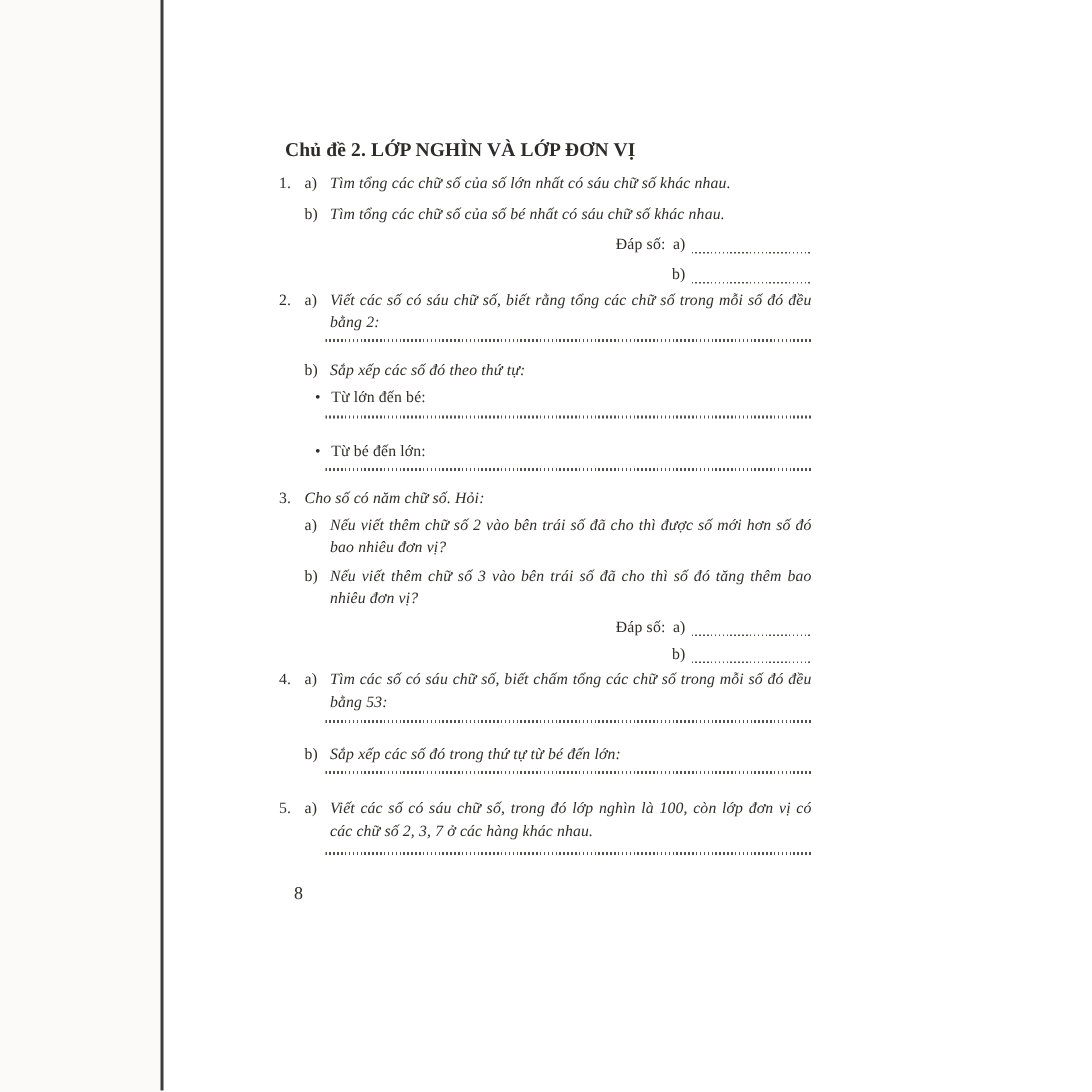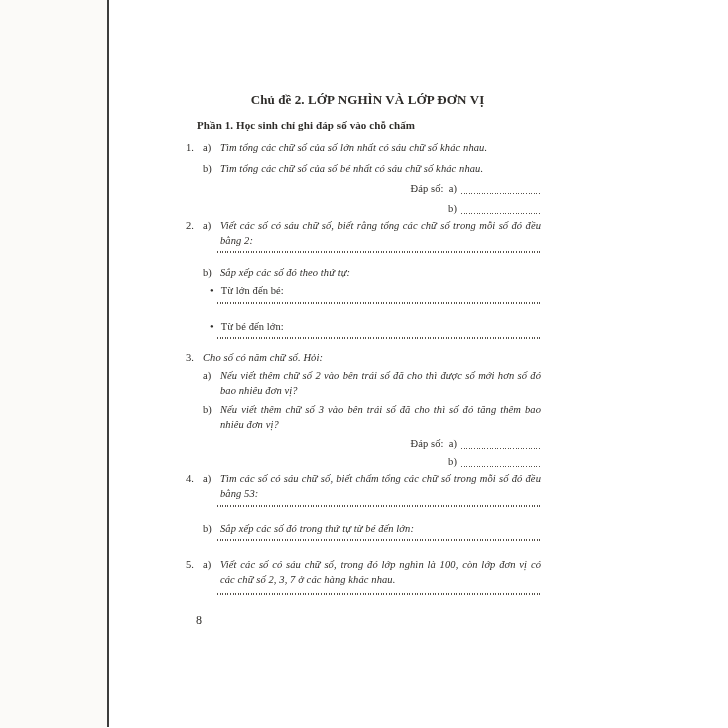--- a/index.html
+++ b/index.html
@@ -28,21 +28,21 @@
   .content {
     position: absolute; left: 186px; top: 88px;
     width: 355px;
     font-size: 10.5px;
     line-height: 15px;
     letter-spacing: 0.1px;
   }
 
   .doc-title {
     font-size: 13px; font-weight: bold;
-    text-align: center;
+    text-align: left;
     position: relative; left: 4px;
     margin: 4px 0 0 0;
     line-height: 16px;
     white-space: nowrap;
   }
   .section-heading {
     font-weight: bold;
     font-size: 11px;
     margin: 10px 0 0 11px;
   }
@@ -84,21 +84,20 @@
 </head>
 <body>
 
 <div class="stage">
   <div class="left-margin-area"></div>
   <div class="spine-line"></div>
 
   <div class="content">
 
     <div class="doc-title">Chủ đề 2. LỚP NGHÌN VÀ LỚP ĐƠN VỊ</div>
-    <div class="section-heading">Phần 1. Học sinh chỉ ghi đáp số vào chỗ chấm</div>
 
     <div>
       <div class="row mt-7">
         <span class="cell-num">1.</span>
         <span class="cell-sub">a)</span>
         <span class="cell-txt">Tìm tổng các chữ số của số lớn nhất có sáu chữ số khác nhau.</span>
       </div>
       <div class="row mt-6">
         <span class="cell-num"></span>
         <span class="cell-sub">b)</span>

